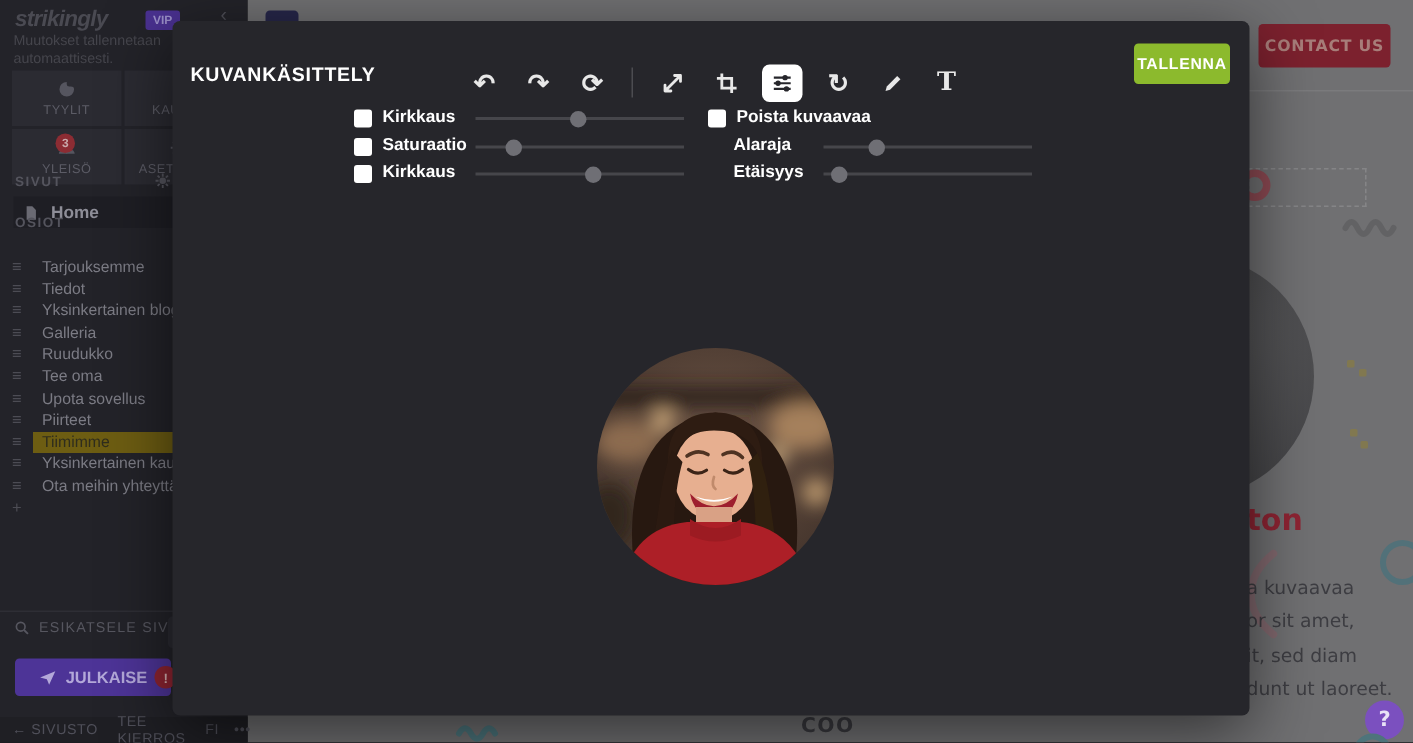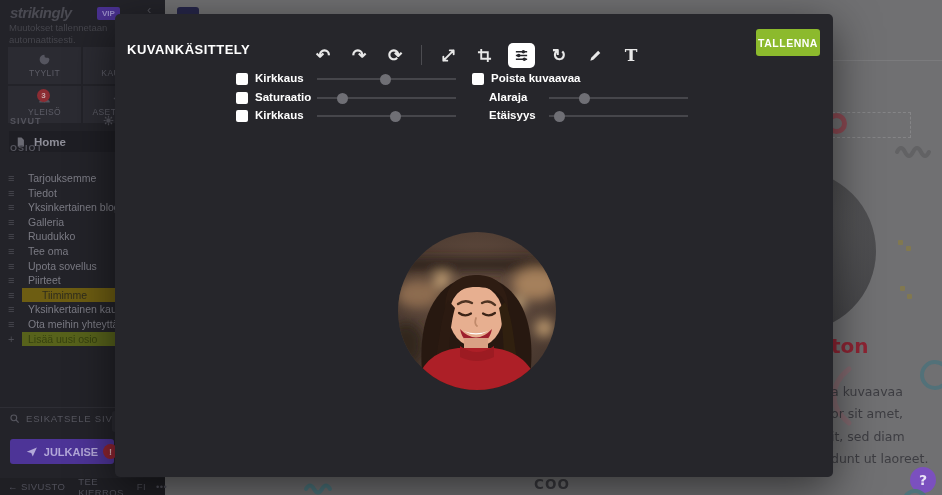--- a/index.html
+++ b/index.html
@@ -48,21 +48,21 @@
                  color:#c9a9ab; font-size:8px; font-weight:bold; display:flex; align-items:center; justify-content:center; }
   .sb-heading { position:absolute; font-size:9px; font-weight:bold; letter-spacing:1px; color:#54545d; }
   .sb-gear { position:absolute; left:103px; top:115px; width:11px; height:11px; color:#54545d; }
   .home-row { position:absolute; left:9px; top:131px; width:156px; height:21px; background:#1e1e24; display:flex; align-items:center; gap:8px; padding-left:6px; }
   .home-row svg { width:11px; height:12px; color:#6a6a73; }
   .home-row .home-label { font-size:11.5px; font-weight:bold; color:#8e8e98; }
   .sections { position:absolute; left:0; top:171px; width:165px; }
   .sec-row { position:relative; height:14.6px; }
   .sec-row .drag { position:absolute; left:8px; top:0; font-size:11px; line-height:14.6px; color:#4c4c54; }
   .sec-row .sec-label { position:absolute; left:28px; top:0; font-size:10.5px; line-height:14.6px; color:#7b7b84; white-space:nowrap; }
-  .sec-row.hl-yellow .sec-label { left:22px; right:0; background:var(--highlight_yellow); color:#2f2d1d; padding-left:20px; }
+  .sec-row.hl-yellow .sec-label { left:22px; right:0; background:var(--highlight_yellow); color:#2f2d1d; padding-left:6px; }
   .sec-row.hl-green  .sec-label { left:22px; right:0; background:var(--highlight_green); color:#36410f; padding-left:6px; }
   .sb-divider { position:absolute; left:0; top:407px; width:165px; height:1px; background:#2e2e35; }
   .preview-row { position:absolute; left:9px; top:413px; display:flex; align-items:center; gap:6px; color:#56565f; }
   .preview-row svg { width:11px; height:11px; }
   .preview-row .pv-label { font-size:9.5px; letter-spacing:.8px; }
   .pv-frag { position:absolute; left:112px; top:411px; width:46px; height:21px; background:#2b2b32; border-radius:3px; }
   .publish-btn { position:absolute; left:10px; top:439px; width:104px; height:25px; background:var(--publish_purple); border-radius:3px;
                  display:flex; align-items:center; justify-content:center; gap:6px; color:#b3a8d9; font-size:11px; font-weight:bold; }
   .publish-btn svg { width:12px; height:12px; }
   .publish-badge { position:absolute; left:103px; top:444px; width:15px; height:15px; border-radius:50%; background:#8e2431;
@@ -90,20 +90,21 @@
   .sl-handle { position:absolute; top:-4.5px; width:11px; height:11px; border-radius:50%; background:#6f6f75; }
   .photo-wrap { position:absolute; left:283px; top:218px; width:158px; height:158px; }
 </style>
 </head>
 <body>
 
 <div id="app">
 
   <div class="page">
     <div class="logo-frag"></div>
+    <div class="contact-btn">CONTACT US</div>
     <div class="page-divider"></div>
     <div class="dashed-box"></div>
     <div class="red-ring"></div>
     <svg class="squiggle" style="left:729px; top:141px;" width="38" height="18">
       <path d="M3 11 q4 -8 8 0 t8 0 t8 0 t8 0" fill="none" stroke="#626264" stroke-width="4" stroke-linecap="round"></path>
     </svg>
     <div class="big-circle"></div>
     <div class="yellow-bits">
       <i style="left:0;top:0"></i>
         <i style="left:8px;top:6px"></i>
@@ -224,21 +225,20 @@
       <div class="sec-row">
           <span class="drag">≡</span>
           <span class="sec-label">Yksinkertainen kauppa</span>
         </div>
       <div class="sec-row">
           <span class="drag">≡</span>
           <span class="sec-label">Ota meihin yhteyttä</span>
         </div>
       <div class="sec-row hl-green">
           <span class="drag">+</span>
-          <span class="sec-label">Lisää uusi osio</span>
         </div>
     </div>
 
     <div class="sb-divider"></div>
 
     <div class="preview-row">
       <svg viewBox="0 0 16 16">
           <circle cx="7" cy="7" r="4.2" fill="none" stroke="currentColor" stroke-width="1.6"></circle>
           <line x1="10.2" y1="10.2" x2="14" y2="14" stroke="currentColor" stroke-width="1.8"></line>
         </svg>

